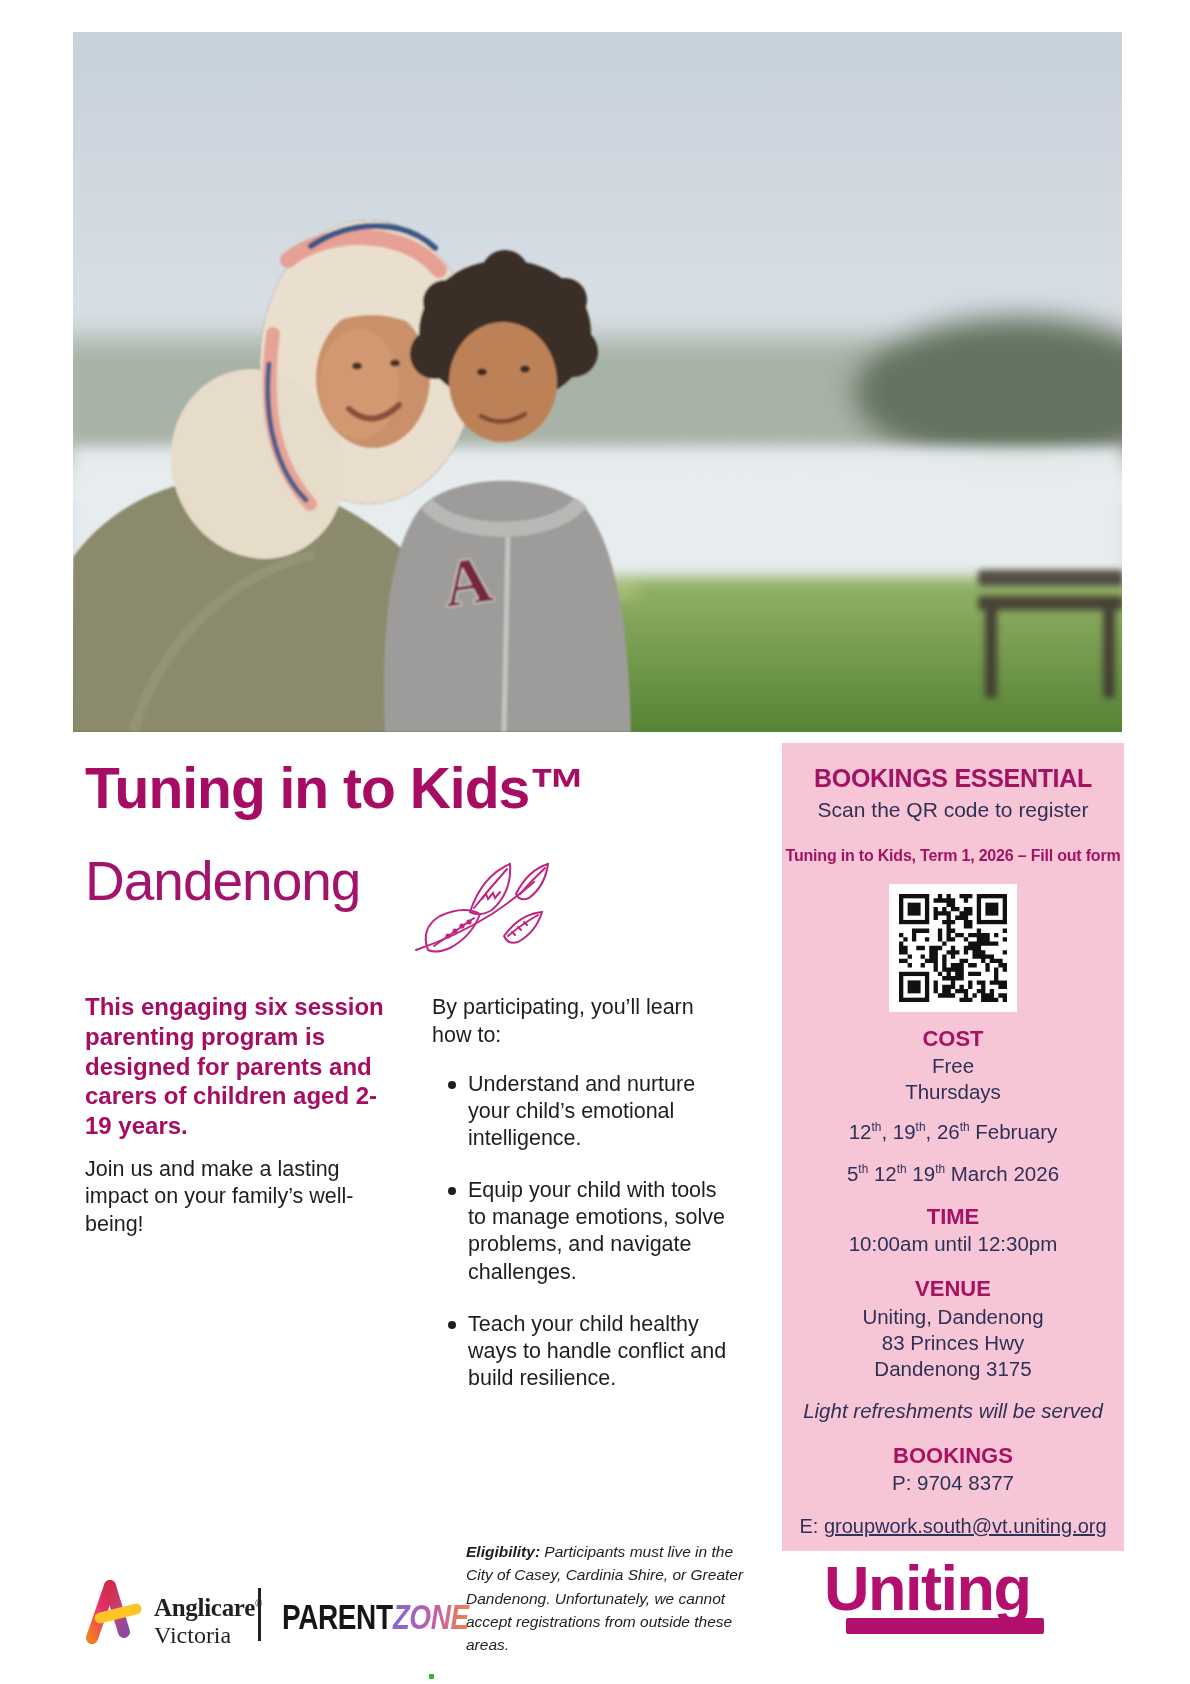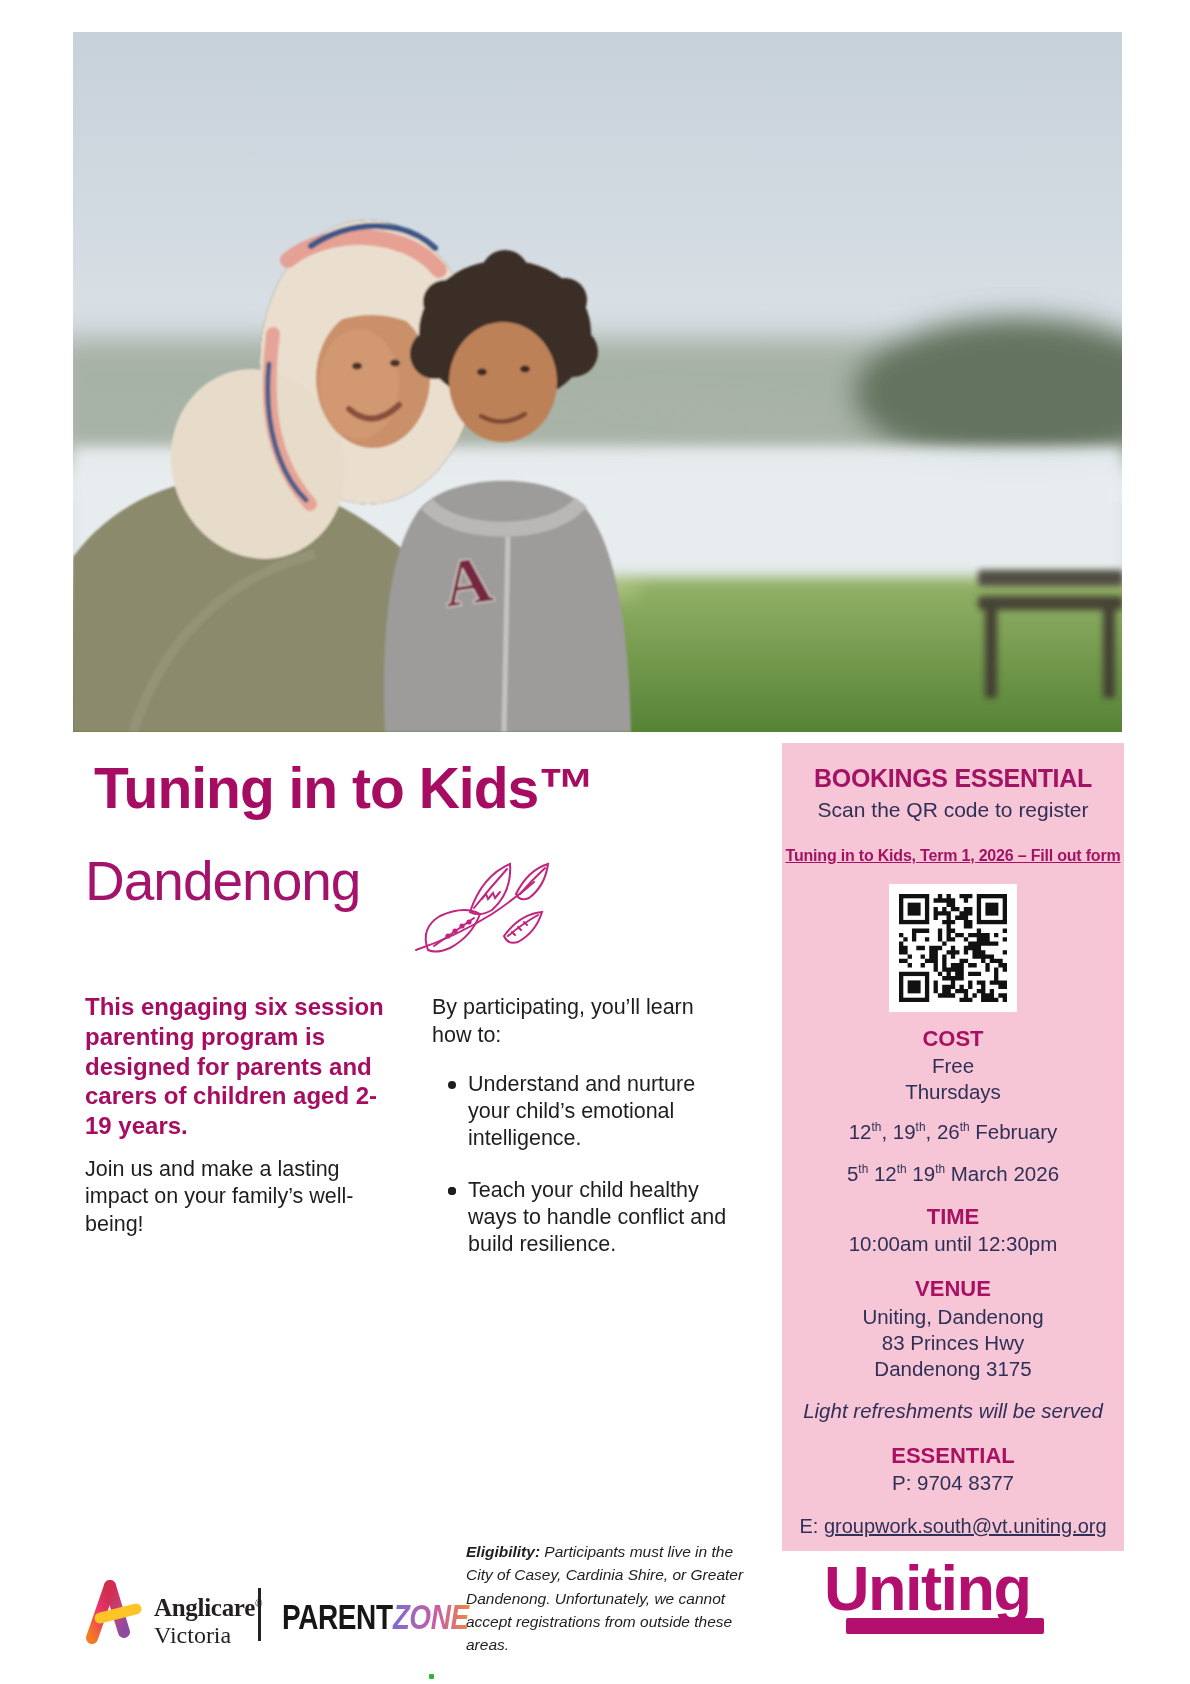--- a/index.html
+++ b/index.html
@@ -5,21 +5,21 @@
   * { margin:0; padding:0; box-sizing:border-box; }
   html,body { background:#ffffff; }
   body { width:1190px; height:1684px; font-family:"Liberation Sans", sans-serif; position:relative; overflow:hidden; }
   .page { position:absolute; inset:0; background:#fff; }
 
   
   .photo { position:absolute; left:73px; top:32px; width:1049px; height:700px; overflow:hidden; background:#d7dee3; }
   .photo svg { display:block; width:100%; height:100%; }
 
   
-  .title { position:absolute; left:94px; top:755px; font-size:57px; font-weight:800; color:#A60D62; letter-spacing:-1px; }
+  .title { position:absolute; left:85px; top:755px; font-size:57px; font-weight:800; color:#A60D62; letter-spacing:-1px; }
   .subtitle { position:absolute; left:85px; top:849px; font-size:55px; font-weight:400; color:#A3136B; letter-spacing:-1px; }
   .leaves { position:absolute; left:412px; top:852px; width:142px; height:104px; }
   .leaves svg { width:100%; height:100%; }
 
   
   .col-left { position:absolute; left:85px; top:992px; width:314px; color:#1e1e1e; }
   .col-left .intro { font-size:24px; font-weight:700; color:#A60D62; line-height:1.24; }
   .col-left .para1 { margin-top:54px; font-size:21.5px; line-height:1.28; }
   .col-left .para2 { margin-top:15px; font-size:21.5px; line-height:1.28; }
 
@@ -31,21 +31,21 @@
   .col-mid li .dot { position:absolute; left:16px; top:10px; width:8px; height:8px; border-radius:50%; background:#1e1e1e; }
 
   
   .eligibility { position:absolute; left:466px; top:1540px; width:296px; font-style:italic; font-size:15.5px; line-height:1.5; color:#1e1e1e; }
   .eligibility .lab { font-weight:700; }
 
   
   .sidebar { position:absolute; left:782px; top:743px; width:342px; height:808px; background:#F7C6D6; text-align:center; color:#2F3057; }
   .sidebar .h-book { margin-top:21px; font-size:25px; font-weight:700; color:#A21364; letter-spacing:-0.3px; }
   .sidebar .scan { margin-top:5px; font-size:21px; }
-  .sidebar .reglink { display:inline-block; margin-top:25px; font-size:16px; font-weight:700; color:#A21364; text-decoration:underline; white-space:nowrap; letter-spacing:-0.2px; cursor:pointer; }
+  .sidebar .reglink { display:inline-block; margin-top:25px; font-size:16px; font-weight:700; color:#A21364; white-space:nowrap; letter-spacing:-0.2px; cursor:pointer; }
   .qr-box { width:128px; height:128px; margin:19px auto 0 auto; background:#ffffff; padding:10px; }
   .qr-box svg { width:108px; height:108px; display:block; }
   .sb-label { font-size:22px; font-weight:700; color:#A81062; }
   .sb-val { font-size:20.5px; margin-top:2px; }
   .mt14{margin-top:14px;} .mt16{margin-top:16px;} .mt18{margin-top:18px;} .mt20{margin-top:20px;}
   .sidebar sup { font-size:0.58em; line-height:0; }
   .venue-line { font-size:20.5px; line-height:1.28; }
   .refresh { margin-top:16px; font-size:20.5px; font-style:italic; }
   .email-line { font-size:20px; white-space:nowrap; margin-top:20px; }
   .email-line .mail { text-decoration:underline; cursor:pointer; }
@@ -174,21 +174,21 @@
 
   <div class="col-left">
     <p class="intro">This engaging six session parenting program is designed for parents and carers of children aged 2-19 years.</p>
     <p class="para2">Join us and make a lasting impact on your family’s well-being!</p>
   </div>
 
   <div class="col-mid">
     <p class="lead">By participating, you’ll learn how to:</p>
     <ul>
       <li><span class="dot"></span><span>Understand and nurture your child’s emotional intelligence.</span></li>
-      <li><span class="dot"></span></li>
+      <li><span class="dot"></span><span>Equip your child with tools to manage emotions, solve problems, and navigate challenges.</span></li>
       <li><span class="dot"></span><span>Teach your child healthy ways to handle conflict and build resilience.</span></li>
     </ul>
   </div>
 
   <p class="eligibility"><span class="lab">Eligibility:</span><span> Participants must live in the City of Casey, Cardinia Shire, or Greater Dandenong. Unfortunately, we cannot accept registrations from outside these areas.</span></p>
 
   <div class="sidebar">
     <div class="h-book">BOOKINGS ESSENTIAL</div>
     <div class="scan">Scan the QR code to register</div>
     <span class="reglink">Tuning in to Kids, Term 1, 2026  – Fill out form</span>
@@ -211,21 +211,21 @@
     <div class="sb-val">Thursdays</div>
     <div class="sb-val mt16">12<sup>th</sup>, 19<sup>th</sup>, 26<sup>th</sup> February</div>
     <div class="sb-val mt18">5<sup>th</sup> 12<sup>th</sup> 19<sup>th</sup> March 2026</div>
     <div class="sb-label mt18">TIME</div>
     <div class="sb-val">10:00am until 12:30pm</div>
     <div class="sb-label mt20">VENUE</div>
     <div class="venue-line sb-val">Uniting, Dandenong</div>
     <div class="venue-line">83 Princes Hwy</div>
     <div class="venue-line">Dandenong 3175</div>
     <div class="refresh">Light refreshments will be served</div>
-    <div class="sb-label mt20">ESSENTIAL</div>
+    <div class="sb-label mt20">BOOKINGS</div>
     <div class="sb-val">P: 9704 8377</div>
     <div class="email-line"><span>E: </span><span class="mail">groupwork.south@vt.uniting.org</span></div>
   </div>
 
   <div class="anglicare">
     <svg viewBox="0 0 62 72">
       <defs>
         <linearGradient id="agl" x1="0" y1="1" x2="0.6" y2="0">
           <stop offset="0" stop-color="#F47B20"></stop>
             <stop offset="0.6" stop-color="#E8336E"></stop>

